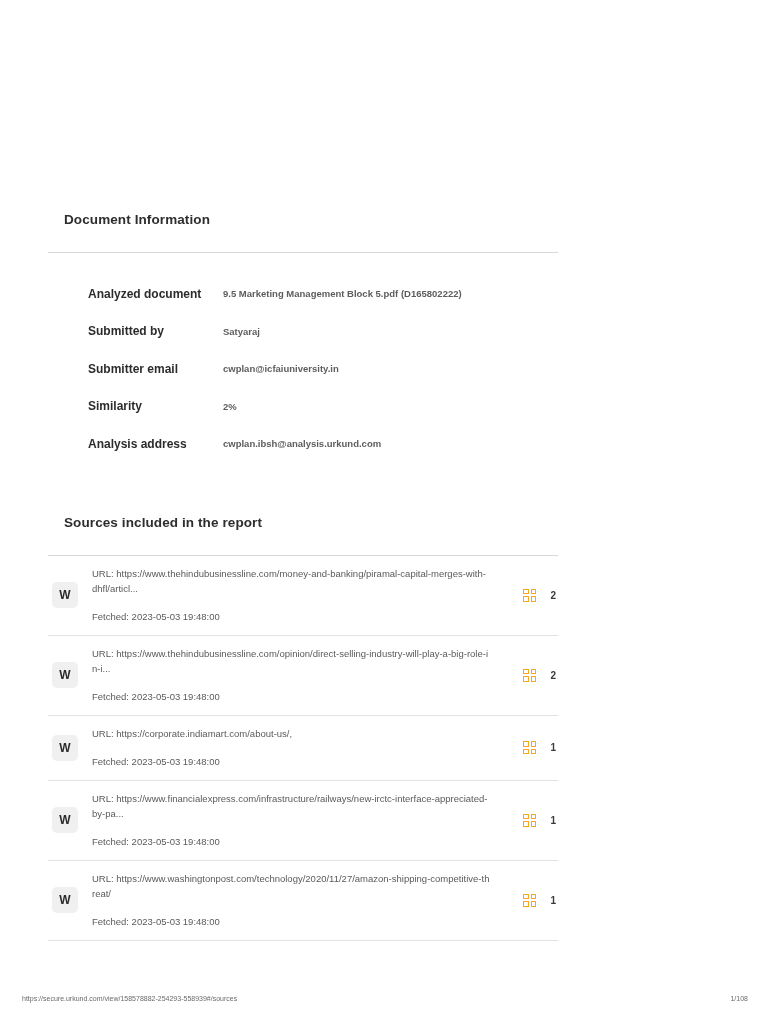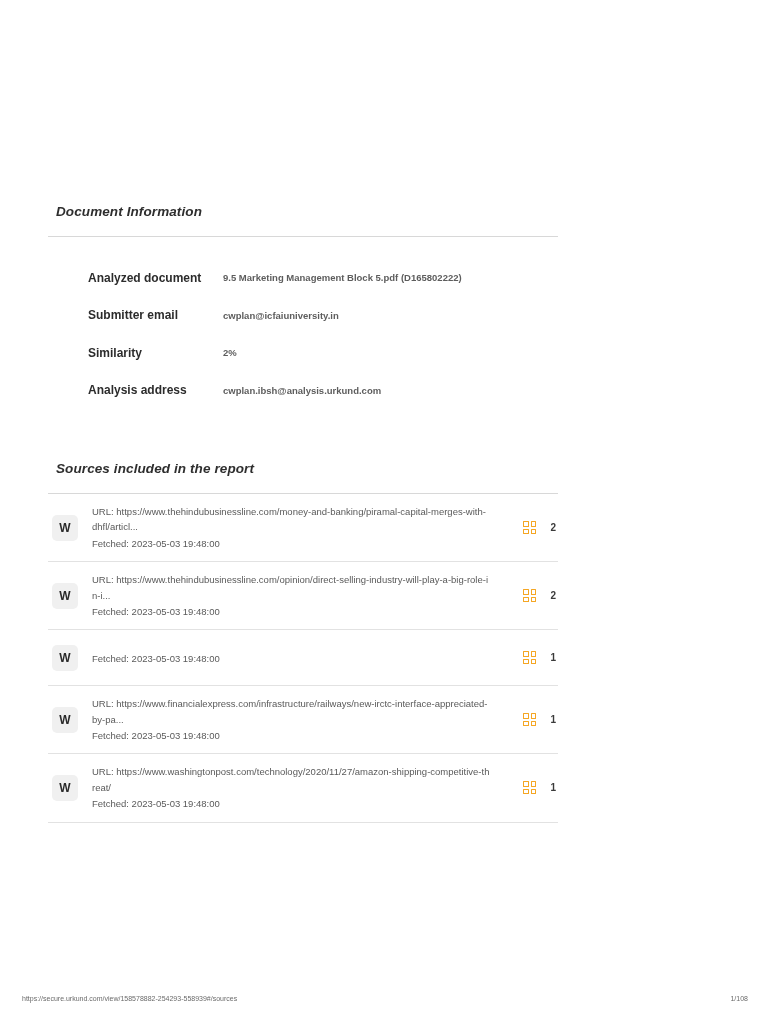--- a/index.html
+++ b/index.html
@@ -32,22 +32,21 @@
     width: 510px;
   }
 
   
   .section-title {
     font-size: 13.5px;
     font-weight: 600;
     color: #2e2e2e;
     letter-spacing: 0.1px;
     padding-bottom: 9px;
-    margin: 8px;
-    font-style: italic;
+    margin: 16px;
   }
   .section-rule {
     height: 1px;
     background: #d8d8d8;
     width: 100%;
   }
 
   
   .info-table {
     margin-top: 22px;
@@ -116,21 +115,21 @@
   .source-url {
     font-size: 9.5px;
     color: #5a5a5a;
     line-height: 1.62;
     word-break: break-all;
   }
   .source-fetched {
     font-size: 9.5px;
     color: #5a5a5a;
     line-height: 1.62;
-    margin-top: 1px;
+    margin-top: 13px;
     white-space: nowrap;
   }
 
   .source-meta {
     flex: 0 0 auto;
     display: flex;
     align-items: center;
     gap: 12px;
     width: 56px;
     justify-content: flex-end;
@@ -188,20 +187,24 @@
       <h2 class="section-title">Document Information</h2>
       <div class="section-rule"></div>
 
       <table class="info-table">
         <tbody>
           <tr>
             <td class="info-label">Analyzed document</td>
             <td class="info-value">9.5 Marketing Management Block 5.pdf (D165802222)</td>
           </tr>
           <tr>
+            <td class="info-label">Submitted by</td>
+            <td class="info-value">Satyaraj</td>
+          </tr>
+          <tr>
             <td class="info-label">Submitter email</td>
             <td class="info-value">cwplan@icfaiuniversity.in</td>
           </tr>
           <tr>
             <td class="info-label">Similarity</td>
             <td class="info-value">2%</td>
           </tr>
           <tr>
             <td class="info-label">Analysis address</td>
             <td class="info-value">cwplan.ibsh@analysis.urkund.com</td>
@@ -246,20 +249,21 @@
               <span></span>
               <span></span>
             </span>
             <span class="source-count">2</span>
           </div>
         </div>
 
         <div class="source-row">
           <div class="source-icon">W</div>
           <div class="source-body">
+            <div class="source-url">URL: https://corporate.indiamart.com/about-us/,</div>
             <div class="source-fetched">Fetched: 2023-05-03 19:48:00</div>
           </div>
           <div class="source-meta">
             <span class="grid-icon">
               <span></span>
               <span></span>
               <span></span>
               <span></span>
             </span>
             <span class="source-count">1</span>

